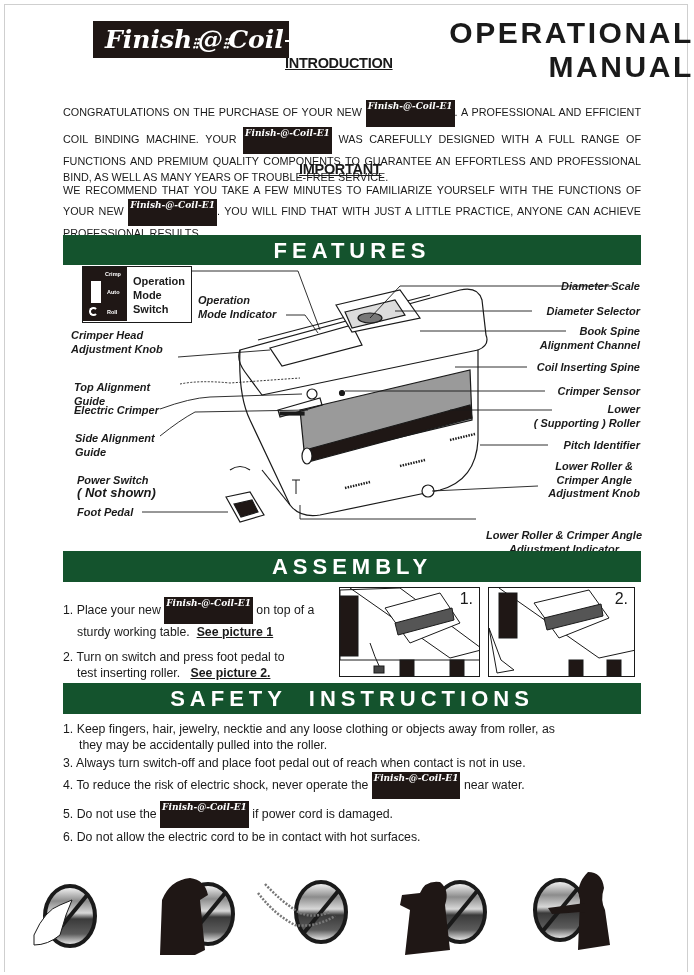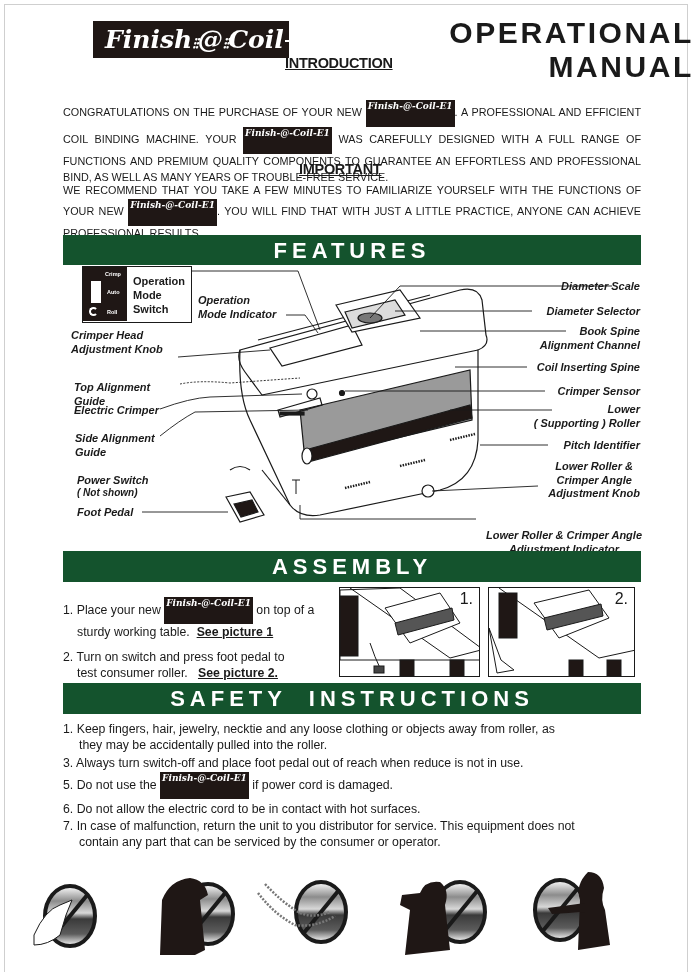--- a/index.html
+++ b/index.html
@@ -18,21 +18,21 @@
 
   .para { position: absolute; left: 63px; width: 578px; font-size: 10.8px; line-height: 15.5px; text-align: justify; text-align-last: left; color: #1a1a1a; }
 
   .band { position: absolute; left: 63px; width: 578px; background: #14532d; color: #fff; font-weight: bold; text-align: center; letter-spacing: 5px; }
   .band-features { top: 235px; height: 30px; font-size: 22px; line-height: 31px; }
   .band-assembly { top: 551px; height: 31px; font-size: 22px; line-height: 32px; }
   .band-safety { top: 683px; height: 31px; font-size: 22px; line-height: 32px; }
 
   .lbl { position: absolute; font-size: 11px; font-weight: bold; line-height: 13.5px; color: #1a1a1a; white-space: nowrap; font-style: italic; }
   .lbl.r { text-align: right; }
-  .lbl small { font-size: 10px; font-weight: bold; display: block; line-height: 10px; }
+  .lbl small { font-size: 13px; font-weight: bold; display: block; line-height: 10px; }
 
   .mode-box { position: absolute; left: 82px; top: 266px; width: 110px; height: 57px; border: 1.5px solid #1a1a1a; }
   .mode-icon { position: absolute; left: 0; top: 0; width: 44px; height: 54px; background: #1f1715; }
   .mode-icon span { position: absolute; color: #fff; font-size: 5.5px; font-weight: bold; }
   .mode-text { position: absolute; left: 50px; top: 7px; font-size: 11px; font-weight: bold; line-height: 14px; }
 
   svg.art { position: absolute; left: 0; top: 0; }
 
   .assembly-list { position: absolute; left: 63px; top: 597px; width: 280px; font-size: 12.3px; line-height: 16px; color: #1a1a1a; }
   .assembly-list .item { margin-bottom: 9px; }
@@ -194,21 +194,21 @@
 <div class="band band-assembly">ASSEMBLY</div>
 <div class="assembly-list">
   <div class="item">
     <span>1.</span> <span>Place your new</span>
     <span class="logo logo-sm">Finish-@-Coil-E1</span>
     <span>on top of a</span>
     <span class="cont"><span>sturdy working table.</span>&nbsp; <span class="see">See picture 1</span></span>
   </div>
   <div class="item">
     <span>2.</span> <span>Turn on switch and press foot pedal to</span>
-    <span class="cont"><span>test consumer roller.</span>&nbsp;&nbsp; <span class="see">See picture 2.</span></span>
+    <span class="cont"><span>test inserting roller.</span>&nbsp;&nbsp; <span class="see">See picture 2.</span></span>
   </div>
 </div>
 
 <div class="pic pic-1">
   <svg width="141" height="90">
     <g stroke="#1a1a1a" stroke-width="1" fill="#fff">
       <path d="M0 2 L60 0 L141 60 L141 72 L0 72 Z" fill="#fff"></path>
       <path d="M10 0 L110 70 L141 62" fill="none"></path>
       <rect x="0" y="8" width="18" height="60" fill="#1f1715"></rect>
       <rect x="60" y="72" width="14" height="18" fill="#1f1715"></rect>
@@ -232,24 +232,24 @@
       <path d="M55 30 L112 16 L114 28 L58 42 Z" fill="#555"></path>
       <path d="M0 40 L12 72 L25 82 L8 85 Z"></path>
     </g>
   </svg>
   <span class="num">2.</span>
 </div>
 
 <div class="band band-safety" style="white-space:pre;">SAFETY  INSTRUCTIONS</div>
 <div class="safety-list">
   <div class="item"><span>1.</span> <span>Keep fingers, hair, jewelry, necktie and any loose clothing or objects away from roller, as</span><span class="cont">they may be accidentally pulled into the roller.</span></div>
-  <div class="item"><span>3.</span> <span>Always turn switch-off and place foot pedal out of reach when reduce is not in use.</span></div>
+  <div class="item"><span>3.</span> <span>Always turn switch-off and place foot pedal out of reach when contact is not in use.</span></div>
+  <div class="item"><span>4.</span> <span>To reduce the risk of electric shock, never operate the</span> <span class="logo logo-sm">Finish-@-Coil-E1</span> <span>near water.</span></div>
   <div class="item"><span>5.</span> <span>Do not use the</span> <span class="logo logo-sm">Finish-@-Coil-E1</span> <span>if power cord is damaged.</span></div>
   <div class="item"><span>6.</span> <span>Do not allow the electric cord to be in contact with hot surfaces.</span></div>
-  <div class="item"><span>7.</span> <span>In case of malfunction, return the unit to you distributor for service. This equipment does not</span><span class="cont">contain any part that can be serviced by the consumer or operator.</span></div>
 </div>
 
 <svg class="art" width="694" height="975">
   <defs>
     <linearGradient id="stripe" x1="0" y1="0" x2="0" y2="1">
       <stop offset="0" stop-color="#ffffff"></stop>
       <stop offset="0.25" stop-color="#8c8c8c"></stop>
       <stop offset="0.45" stop-color="#d8d8d8"></stop>
       <stop offset="0.55" stop-color="#3a3a3a"></stop>
       <stop offset="0.8" stop-color="#5c5c5c"></stop>

